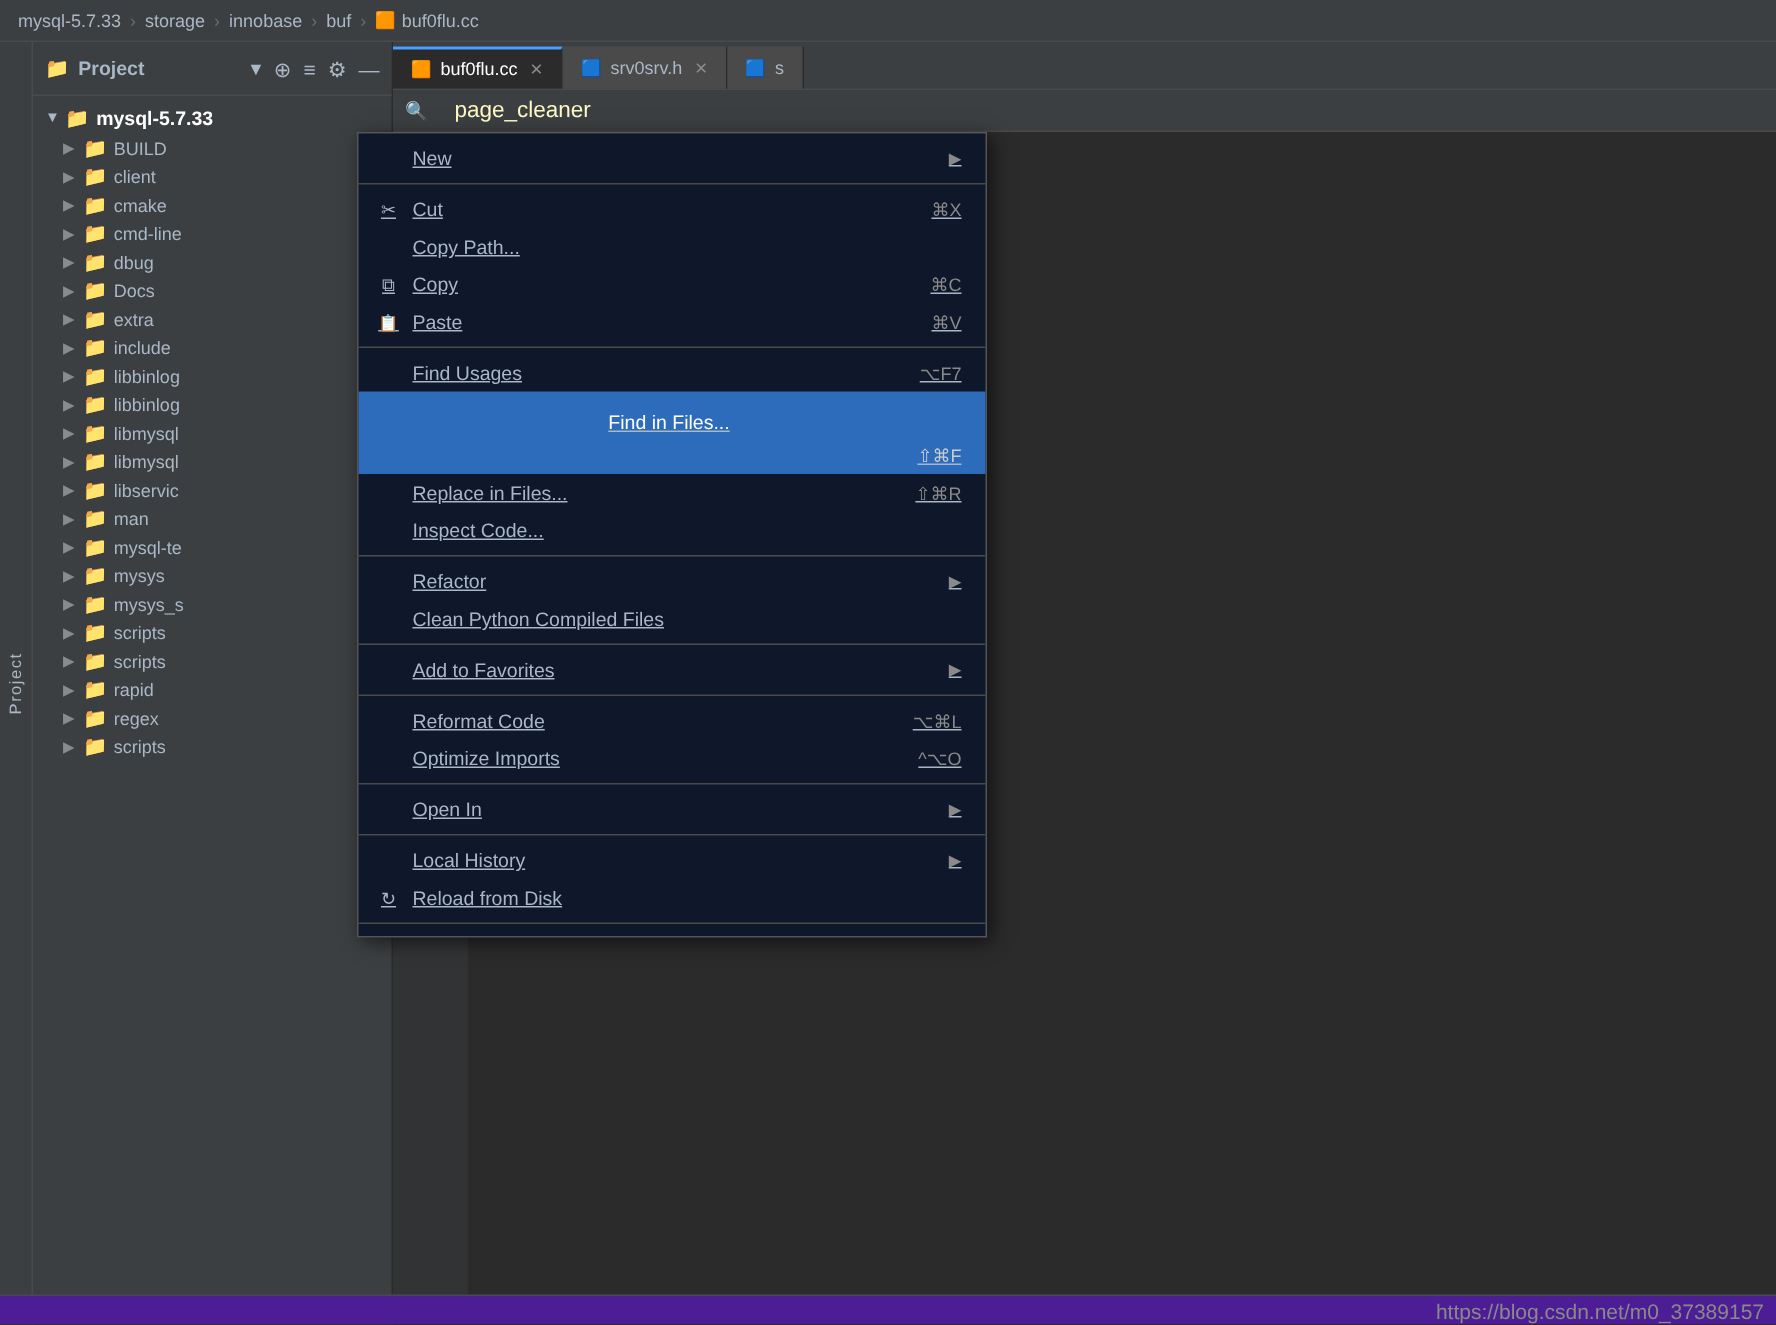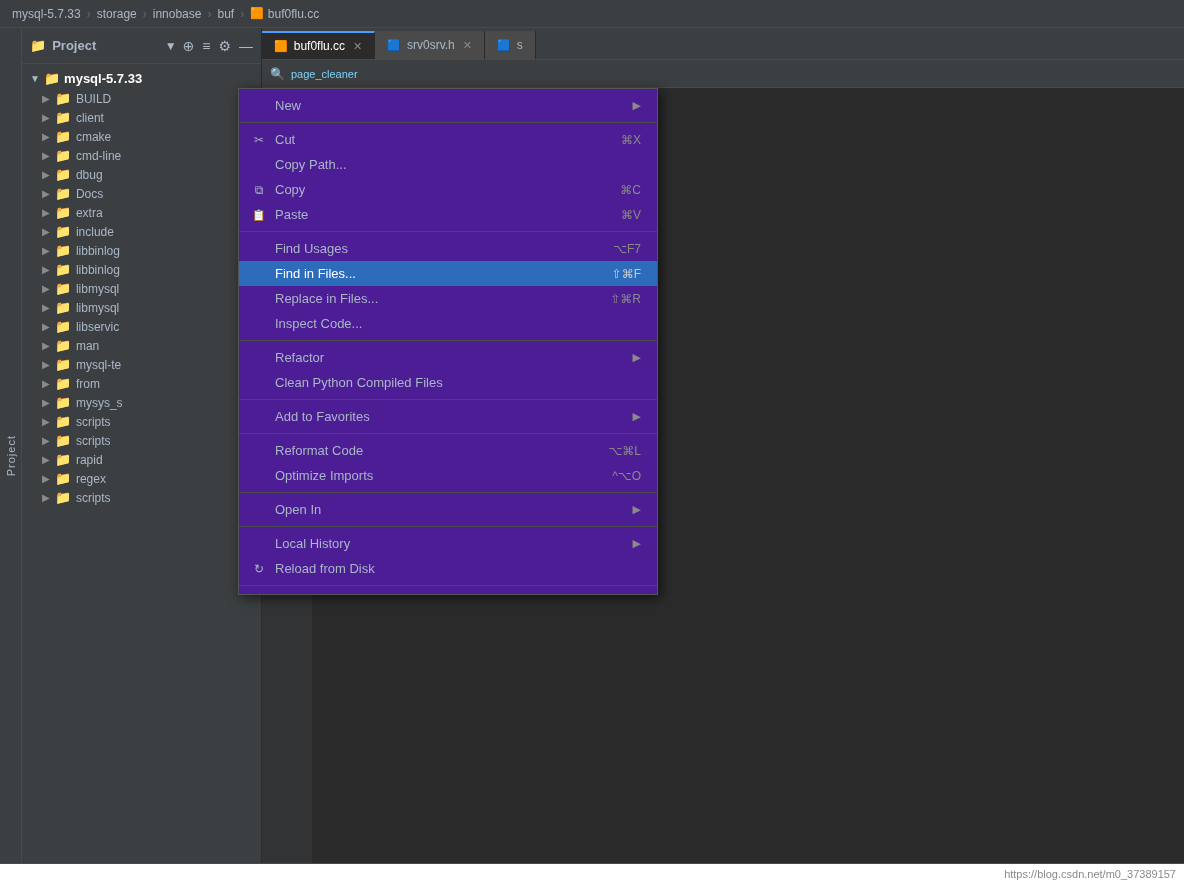--- a/index.html
+++ b/index.html
@@ -167,24 +167,25 @@
       padding: 0 8px;
       gap: 6px;
       border-bottom: 1px solid #4a4a4a;
     }
 
     .search-icon { color: #8a8a8a; font-size: 12px; }
 
     .search-input {
       background: transparent;
       border: none;
-      color: #7dd3fc;
-      font-size: 11px;
+      color: #fef9c3;
+      font-size: 15px;
       outline: none;
       flex: 1;
+      margin-left: 12px;
     }
 
     .code-area {
       flex: 1;
       overflow: hidden;
       display: flex;
       font-family: 'Consolas', 'Monaco', monospace;
       font-size: 13px;
       line-height: 20px;
     }
@@ -224,41 +225,43 @@
     .fn-name { color: #a9b7c6; }
     .comment { color: #808080; }
     .dim { color: #d0d0d0; }
 
     
     .context-menu {
       position: absolute;
       top: 88px;
       left: 238px;
       width: 420px;
-      background: #4c1d95;
+      background: #0f172a;
       border: 1px solid #555;
       box-shadow: 3px 3px 12px rgba(0,0,0,0.6);
       z-index: 1000;
       padding: 4px 0;
       font-size: 13px;
+      text-decoration: underline;
     }
 
     .menu-item {
       display: flex;
       align-items: center;
       padding: 5px 16px 5px 12px;
       cursor: pointer;
       color: #a9b7c6;
       gap: 8px;
       position: relative;
     }
 
     .menu-item.highlighted {
       background: #2d6bbb;
       color: #ffffff;
+      flex-direction: column;
     }
 
     .menu-item-icon {
       width: 16px;
       text-align: center;
       font-size: 12px;
       color: #a9b7c6;
       flex-shrink: 0;
     }
 
@@ -291,26 +294,26 @@
     .menu-item-icon.paste-icon::before { content: '📋'; font-size: 11px; }
     .menu-item-icon.reload-icon::before { content: '↻'; }
     .menu-item-icon.compare-icon::before { content: '✦'; color: #4a9eff; }
 
     .status-bar {
       position: absolute;
       bottom: 0;
       left: 0;
       right: 0;
       height: 20px;
-      background: #ffffff;
+      background: #4c1d95;
       display: flex;
       align-items: center;
       justify-content: flex-end;
       padding: 0 8px;
-      font-size: 11px;
+      font-size: 14px;
       color: #8a8a8a;
       border-top: 1px solid #4a4a4a;
     }
 
     .line-num-cell {
       display: block;
       height: 20px;
       line-height: 20px;
     }
   </style>
@@ -426,21 +429,21 @@
         <span>man</span>
       </div>
       <div class="tree-item">
         <span class="arrow">▶</span>
         <span class="folder-icon">📁</span>
         <span>mysql-te</span>
       </div>
       <div class="tree-item">
         <span class="arrow">▶</span>
         <span class="folder-icon">📁</span>
-        <span>from</span>
+        <span>mysys</span>
       </div>
       <div class="tree-item">
         <span class="arrow">▶</span>
         <span class="folder-icon">📁</span>
         <span>mysys_s</span>
       </div>
       <div class="tree-item">
         <span class="arrow">▶</span>
         <span class="folder-icon">📁</span>
         <span>scripts</span>

